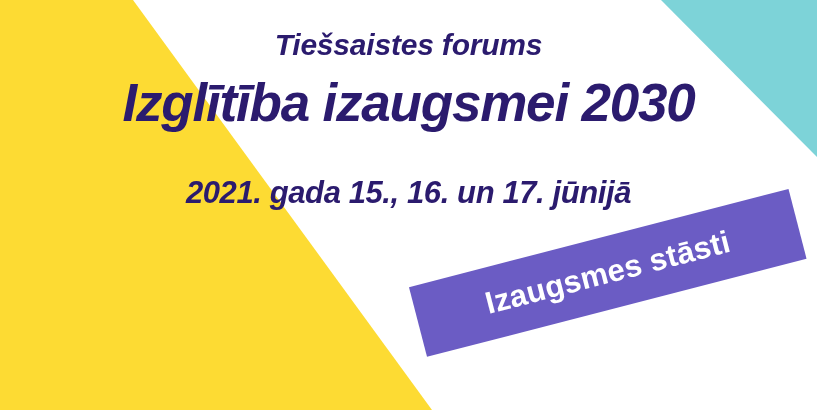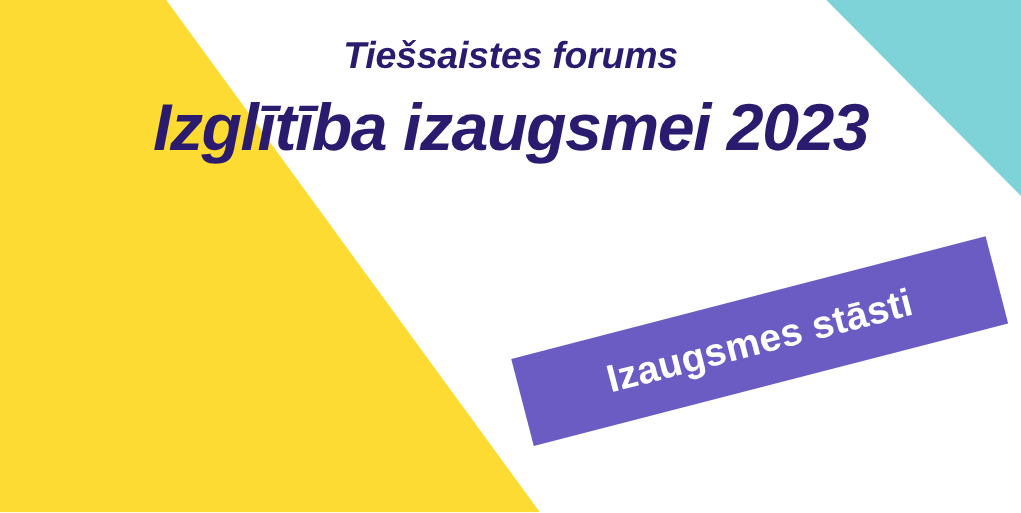--- a/index.html
+++ b/index.html
@@ -105,20 +105,21 @@
   </svg>
 
   <div class="ribbon">
     <span class="ribbon-text">Izaugsmes stāsti</span>
   </div>
 
   <div class="content">
 
     <div class="kicker">Tiešsaistes forums</div>
 
-    <div class="headline">Izglītība izaugsmei 2023</div>
+    <div class="headline">Izglītība izaugsmei 2030</div>
 
     <div class="details">
+      <div class="line">2021. gada 15., 16. un 17. jūnijā</div>
     </div>
 
   </div>
 
 </div>
 
 </body></html>

